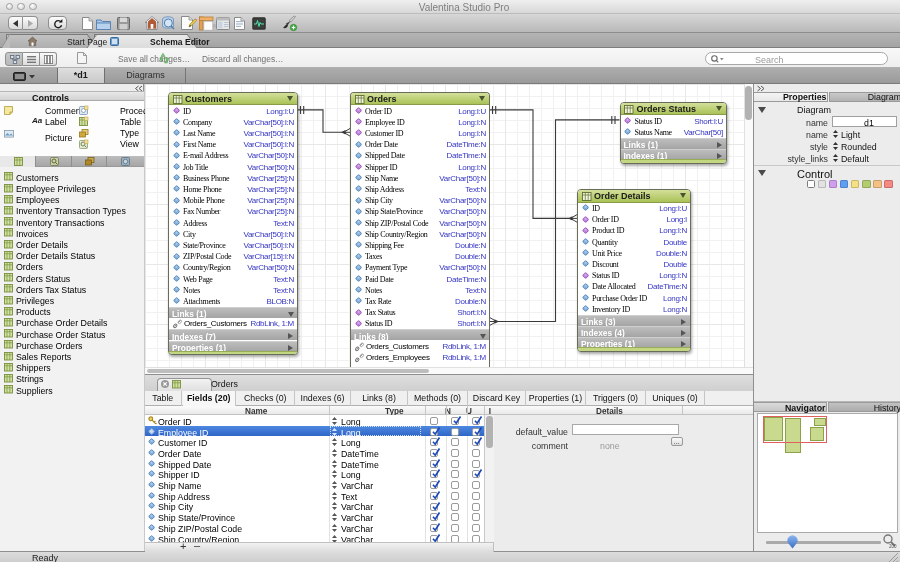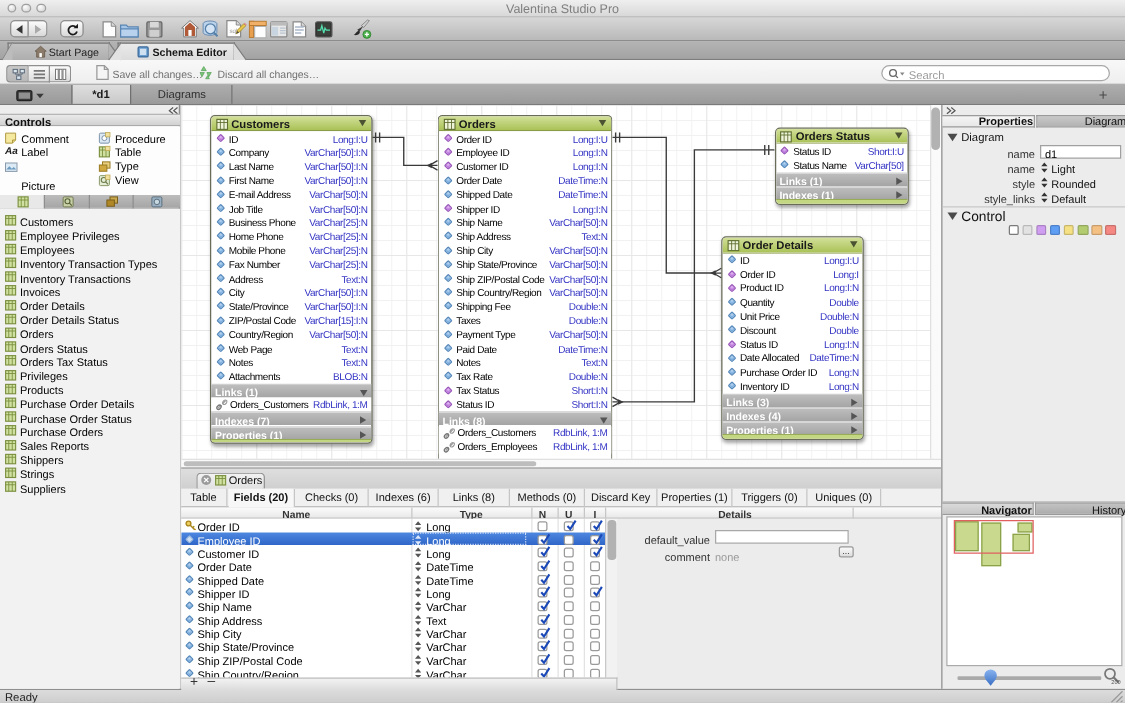--- a/index.html
+++ b/index.html
@@ -1,17 +1,17 @@
 <!DOCTYPE html>
 <html><head><meta charset="utf-8"><style>
 *{margin:0;padding:0;box-sizing:border-box;}
 html,body{width:900px;height:562px;overflow:hidden;}
 body{font-family:"Liberation Sans",sans-serif;background:#c8c8c8;position:relative;}
 .ab{position:absolute;}
-.tx{position:absolute;white-space:nowrap;}
+.tx{position:absolute;white-space:nowrap;padding-left:28px;}
 
 #titlebar{left:0;top:0;width:900px;height:14px;background:linear-gradient(#efefef,#d8d8d8);border-bottom:1px solid #bcbcbc;}
 .tl{position:absolute;top:2.5px;width:7.5px;height:7.5px;border-radius:50%;border:1px solid #9e9e9e;background:radial-gradient(circle at 35% 30%,#fdfdfd,#cfcfcf);}
 #wtitle{left:0;top:2px;width:900px;text-align:center;font-size:10px;color:#7f7f7f;}
 #toolbar{left:0;top:14px;width:900px;height:19px;background:linear-gradient(#d7d7d7,#b9b9b9);border-bottom:1px solid #8c8c8c;}
 .tbtn{position:absolute;top:2px;height:14px;background:linear-gradient(#fcfcfc,#d9d9d9);border:1px solid #8f8f8f;border-radius:4px;}
 
 #pagetabs{left:0;top:33px;width:900px;height:15px;background:linear-gradient(#b4b4b4,#a3a3a3);border-bottom:1px solid #7d7d7d;}
 .ptab{position:absolute;top:1px;height:14px;border:1px solid #7a7a7a;border-bottom:none;font-size:9px;color:#222;}
 .ptab.on{background:linear-gradient(#e9e9e9,#dcdcdc);z-index:3;}
@@ -27,21 +27,21 @@
 
 #leftpanel{left:0;top:84px;width:144px;height:466.5px;background:#ededed;border-right:1px solid #8f8f8f;}
 #rightpanel{left:753px;top:84px;width:147px;height:466.5px;background:#ececec;border-left:1px solid #8f8f8f;}
 #canvas{left:145px;top:84px;width:608px;height:290px;background-color:#fff;background-image:linear-gradient(to right,#e7e7e7 1px,transparent 1px),linear-gradient(to bottom,#e7e7e7 1px,transparent 1px),linear-gradient(to right,#f1f1f1 1px,transparent 1px),linear-gradient(to bottom,#f1f1f1 1px,transparent 1px);background-size:60px 60px,60px 60px,12px 12px,12px 12px;overflow:hidden;}
 
 .dt{position:absolute;border:1px solid #686c58;border-radius:4px;background:#fff;box-shadow:1px 2px 3px rgba(0,0,0,0.35);}
 .dt .hdr{position:absolute;left:0;top:0;right:0;height:12.3px;background:linear-gradient(#d3e09b,#aac257);border-bottom:1px solid #8a9b4a;border-radius:3px 3px 0 0;}
 .dt .hname{position:absolute;left:16px;top:1.2px;font-size:9px;font-weight:bold;color:#1a1a1a;}
 .dt .harr{position:absolute;right:4px;top:3px;width:0;height:0;border-left:3.5px solid transparent;border-right:3.5px solid transparent;border-top:5px solid #4a5232;}
 .frow{position:absolute;left:0;right:0;height:11.2px;}
-.fname{position:absolute;left:14px;top:1.4px;font-size:8px;letter-spacing:-0.3px;color:#000;}
+.fname{position:absolute;left:14px;top:1.4px;font-size:8px;letter-spacing:-0.3px;color:#000;font-family:Liberation Serif, serif;}
 .ftype{position:absolute;right:3px;top:1.4px;font-size:8px;letter-spacing:-0.3px;color:#3434c4;}
 .dia{position:absolute;left:4.5px;top:3px;width:5.2px;height:5.2px;transform:rotate(45deg);border-radius:1px;}
 .dia.b{background:radial-gradient(circle at 30% 30%,#c5dcf5,#68a4dc 75%);border:0.5px solid #5588bb;}
 .dia.p{background:radial-gradient(circle at 30% 30%,#eac8f8,#b468d8 75%);border:0.5px solid #9a55bb;}
 .sech{position:absolute;left:0;right:0;height:11.2px;background:linear-gradient(#bdbdbd,#a4a4a4);border-top:1px solid #cfcfcf;}
 .sech .st{position:absolute;left:3px;top:1.4px;font-size:8.4px;font-weight:bold;color:#fff;}
 .arr-r{position:absolute;right:4px;top:3px;width:0;height:0;border-top:3.5px solid transparent;border-bottom:3.5px solid transparent;border-left:5px solid #555;}
 .arr-d{position:absolute;right:3px;top:4px;width:0;height:0;border-left:3.5px solid transparent;border-right:3.5px solid transparent;border-top:5px solid #555;}
 .lrow{position:absolute;left:0;right:0;height:11.2px;background:#fff;}
 .lname{position:absolute;left:15px;top:1.4px;font-size:8px;letter-spacing:-0.3px;color:#000;}
@@ -270,21 +270,21 @@
         <path d="M0.5 0.5 H8.5 V6 L6 8.5 H0.5 Z" fill="#f5e9a0" stroke="#b09a40" stroke-width="0.8"></path>
         <path d="M6 8.5 V6 H8.5" fill="#e0cf80" stroke="#b09a40" stroke-width="0.8"></path>
       </svg>
 <div class="tx" style="left:17px;top:5.0px;font-size:8.8px;color:#000">Comment</div>
 <div class="tx" style="left:4px;top:15.8px;font-size:8px;font-style:italic;font-weight:bold;color:#222">Aa</div>
 <div class="tx" style="left:17px;top:16.3px;font-size:8.8px;color:#000">Label</div>
 <svg style="left:4px;top:29.1px" width="10" height="7.5">
         <rect x="0.4" y="0.4" width="9.2" height="6.7" fill="#dceaf5" stroke="#8899aa" stroke-width="0.8"></rect>
         <path d="M1 5.5 L3.5 3 L5.5 5 L7 3.5 L9 5.5 Z" fill="#6a9ac0"></path>
       </svg>
-<div class="tx" style="left:17px;top:43px;font-size:8.8px;color:#000">Picture</div>
+<div class="tx" style="left:17px;top:32px;font-size:8.8px;color:#000">Picture</div>
 <svg style="left:79px;top:5.5px" width="9" height="9">
         <rect x="0.5" y="0.5" width="8" height="8" rx="1" fill="#dce8f2" stroke="#7a93ad" stroke-width="0.8"></rect>
         <circle cx="4.5" cy="4.5" r="2" fill="#fff" stroke="#7a93ad" stroke-width="0.8"></circle>
         <rect x="5.5" y="0" width="3.5" height="3.5" fill="#f0e0a0" stroke="#c0a850" stroke-width="0.6"></rect>
       </svg>
 <div class="tx" style="left:92px;top:5.0px;font-size:8.8px;color:#000">Procedure</div>
 <svg style="left:79px;top:16.8px" width="9" height="9">
         <rect x="0.5" y="0.5" width="8" height="8" fill="#cfe0a0" stroke="#7a8f3e" stroke-width="0.9"></rect>
         <path d="M0.5 3 H8.5 M3 0.5 V8.5 M5.8 0.5 V8.5" stroke="#7a8f3e" stroke-width="0.7"></path>
         <rect x="5.5" y="0" width="3.5" height="3.5" fill="#f0e0a0" stroke="#c0a850" stroke-width="0.6"></rect>

